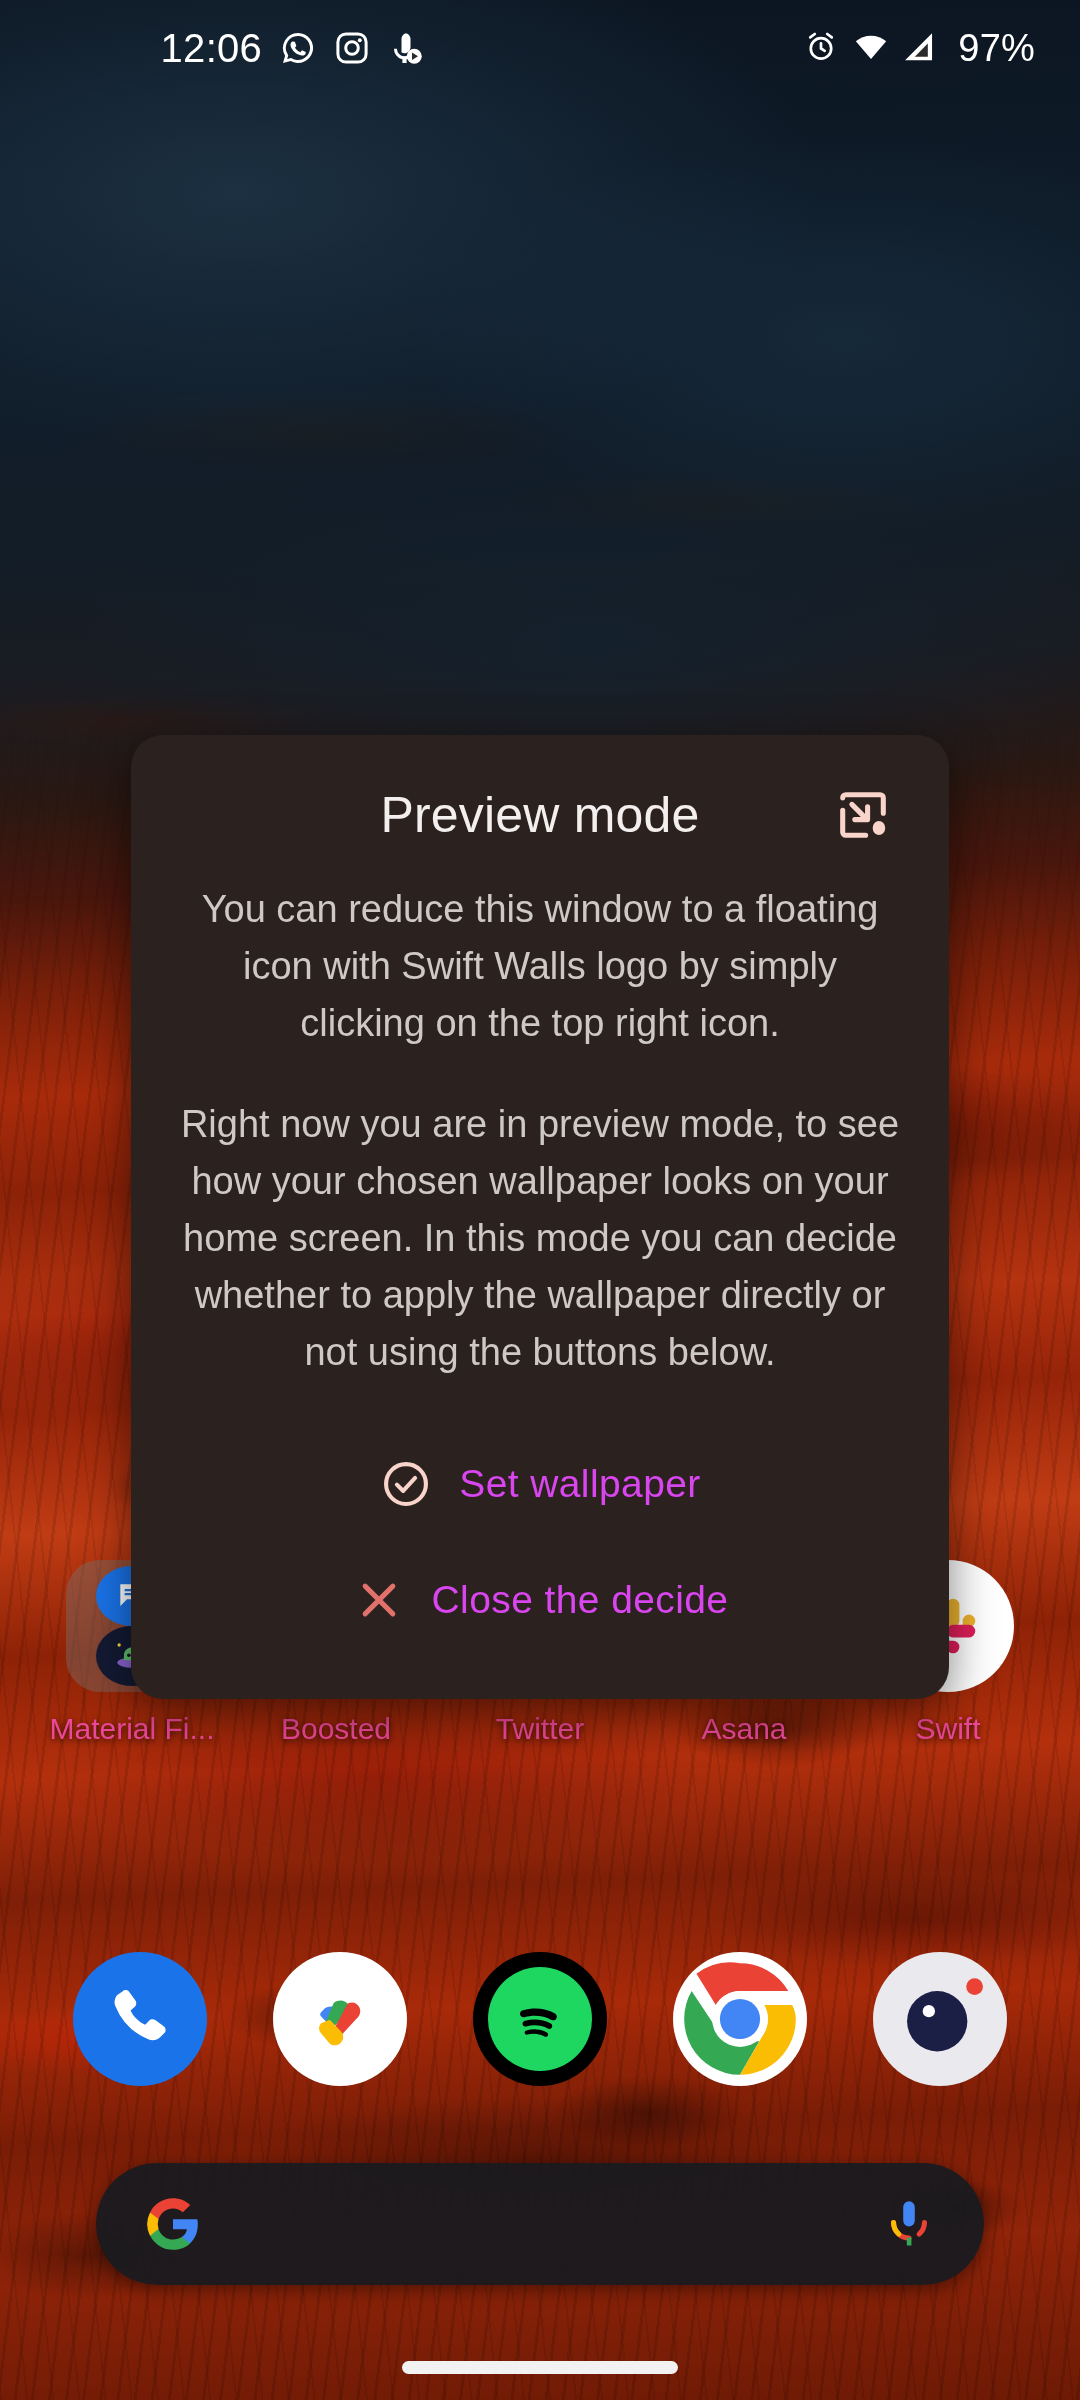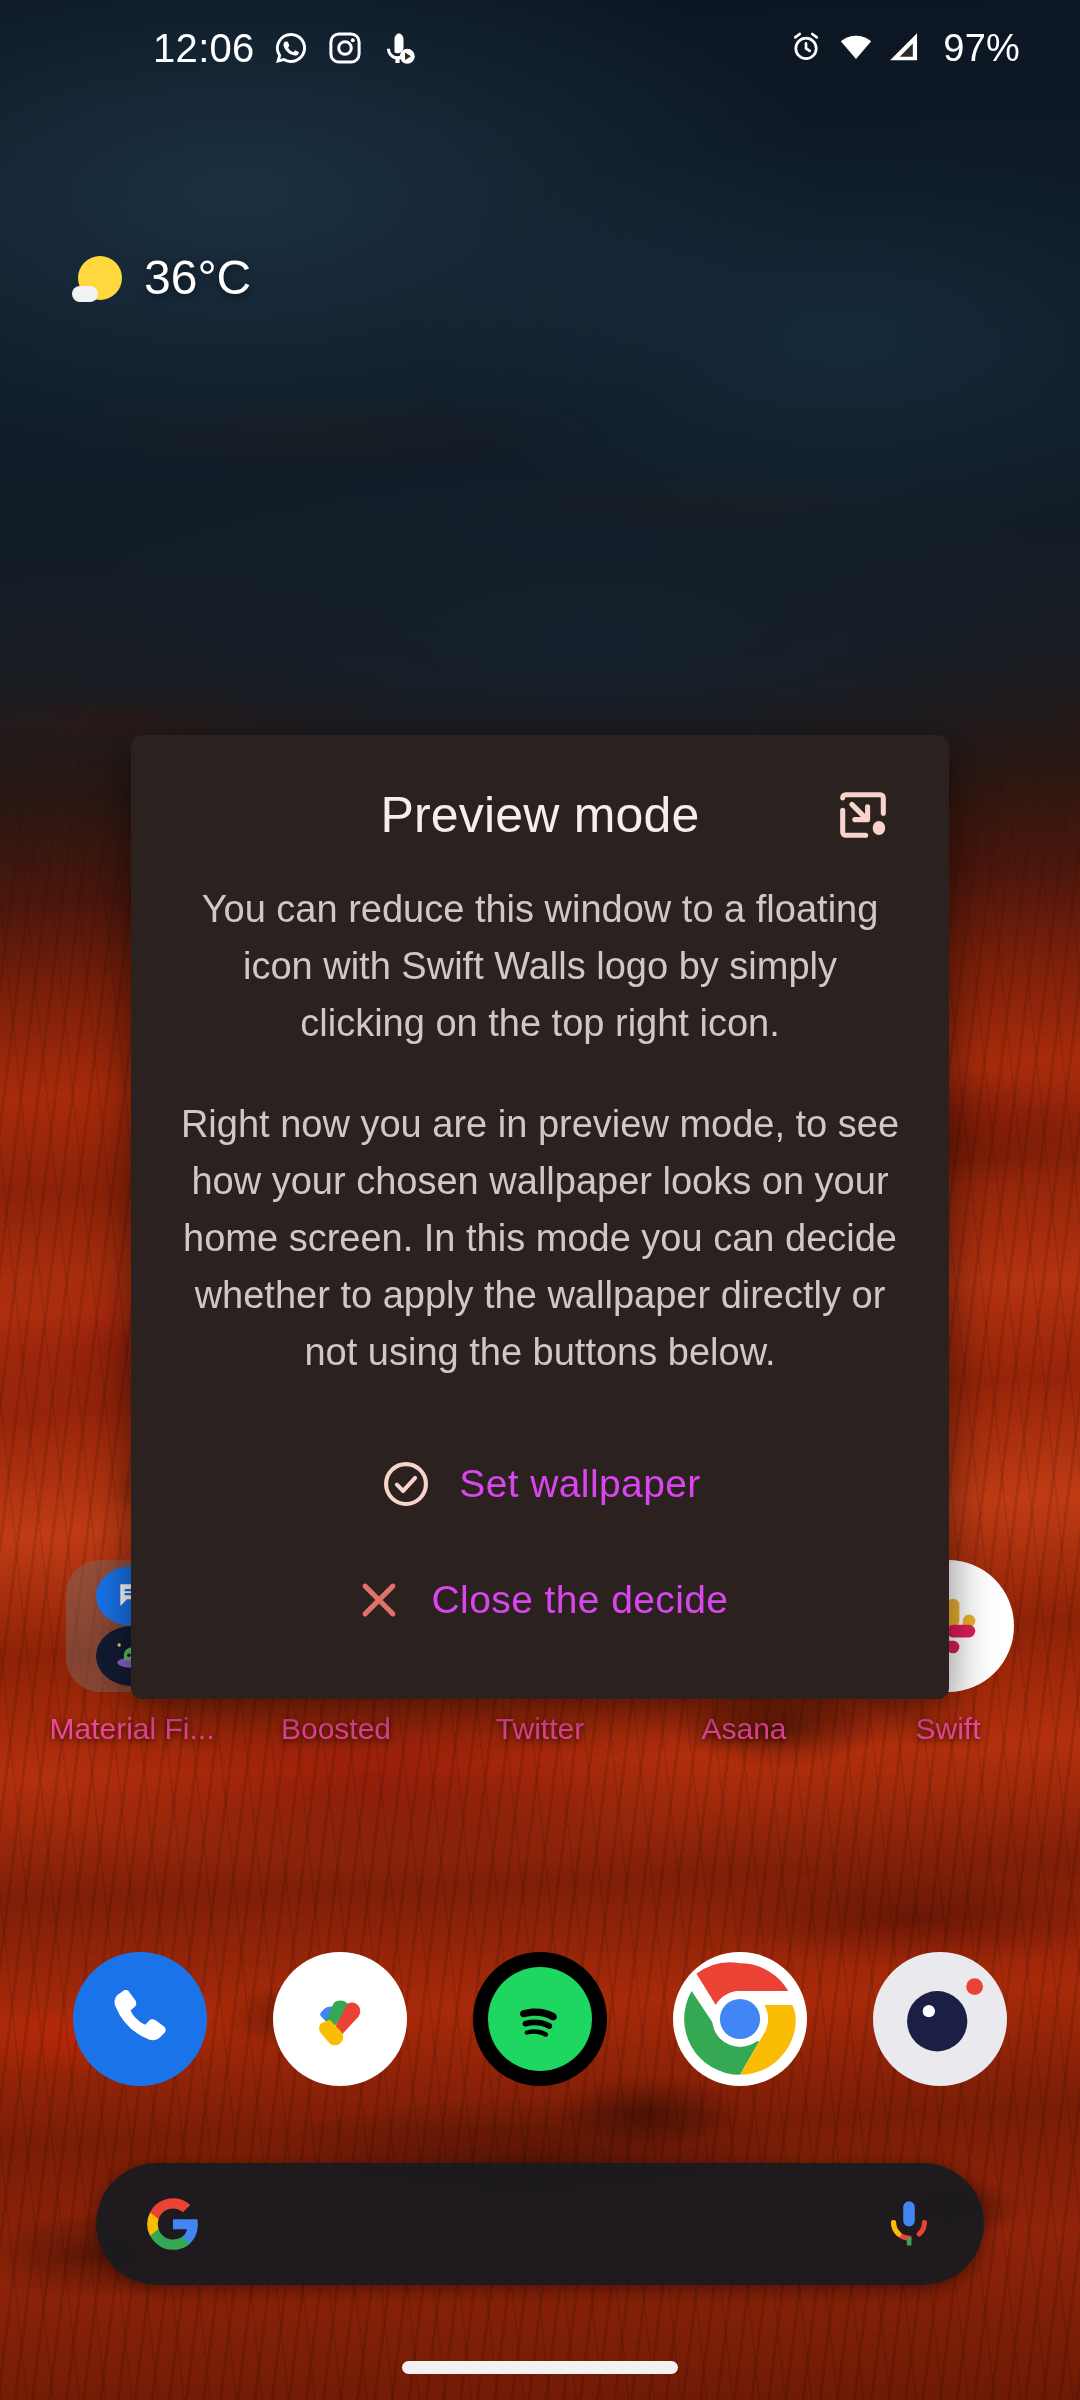--- a/index.html
+++ b/index.html
@@ -87,21 +87,21 @@
       radial-gradient(ellipse 90px 38px at 44% 68%, rgba(10,3,2,.85), transparent 72%),
       radial-gradient(ellipse 140px 54px at 72% 72%, rgba(10,3,2,.85), transparent 72%),
       radial-gradient(ellipse 110px 44px at 28% 84%, rgba(10,3,2,.8), transparent 72%),
       radial-gradient(ellipse 130px 50px at 60% 88%, rgba(10,3,2,.8), transparent 72%),
       radial-gradient(ellipse 100px 42px at 88% 92%, rgba(10,3,2,.8), transparent 72%),
       radial-gradient(ellipse 150px 60px at 8% 94%, rgba(10,3,2,.75), transparent 72%);
   }
 
   
   .statusbar {
-    position: absolute; top: 0; left: 0; right: 16px;
+    position: absolute; top: 0; left: 0; right: 1px;
     height: 96px;
     display: flex; align-items: center;
     padding: 0 44px;
     color: #fff;
     z-index: 30;
   }
   .sb-left { flex: 1; display: flex; align-items: center; justify-content: flex-end; gap: 18px; padding-right: 0; }
   .sb-spacer { flex: 1; }
   .sb-right { display: flex; align-items: center; gap: 14px; }
   .sb-time { font-size: 40px; letter-spacing: .3px; }
@@ -182,21 +182,21 @@
     position: absolute; left: 50%; transform: translateX(-50%);
     bottom: 26px; width: 276px; height: 13px; border-radius: 8px;
     background: #f2f2f2; z-index: 40;
   }
 
   
   .dialog {
     position: absolute;
     left: 131px; top: 735px; width: 818px;
     background: #2b211e;
-    border-radius: 11px;
+    border-radius: 32px;
     padding: 40px 46px 54px;
     z-index: 50;
     box-shadow: 0 14px 46px rgba(0,0,0,.5);
   }
   .dialog-head {
     position: relative; display: flex; align-items: center;
     justify-content: center; min-height: 80px;
   }
   .dialog-title {
     color: #f3efee; font-size: 50px; font-weight: 400; letter-spacing: .2px;
@@ -279,24 +279,20 @@
           <path fill="#fff" d="M20 3v18H2L20 3z" opacity="0"></path>
           <path fill="#fff" d="M19 4.2v16.3H2.7L19 4.2z" stroke="#fff" stroke-width="1.6" fill-rule="evenodd"></path>
           <path fill="#2b2b2b" d="M16.8 9.6v9.2h-9.2L16.8 9.6z"></path>
         </svg>
       </span>
       <span class="sb-batt">97%</span>
     </div>
   </div>
 
   <div class="widget">
-    <div class="widget-weather">
-      <span class="sun-icon"></span>
-      <span class="widget-temp">36°C</span>
-    </div>
   </div>
 
   <div class="approw">
 
     <div class="app">
       <div class="folder-icon">
         <span class="mini mini-msg">
           <svg viewBox="0 0 24 24" width="40" height="40">
             <path fill="#fff" d="M5 5h14v9H9l-4 4V5z"></path>
             <path fill="#1a73e8" d="M7.6 7.8h8.8v1.3H7.6zM7.6 10.2h8.8v1.3H7.6z"></path>

